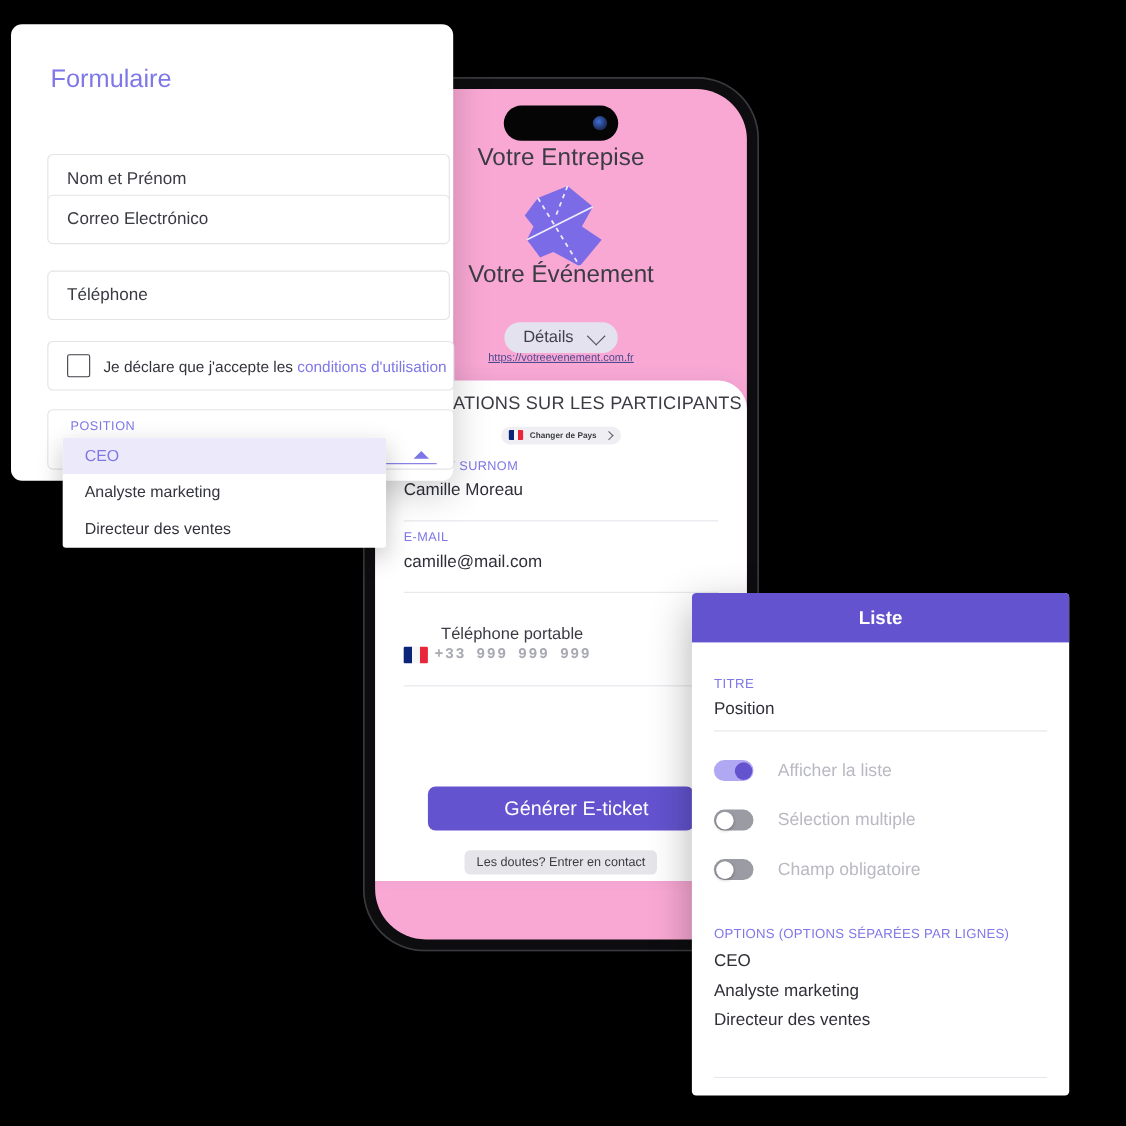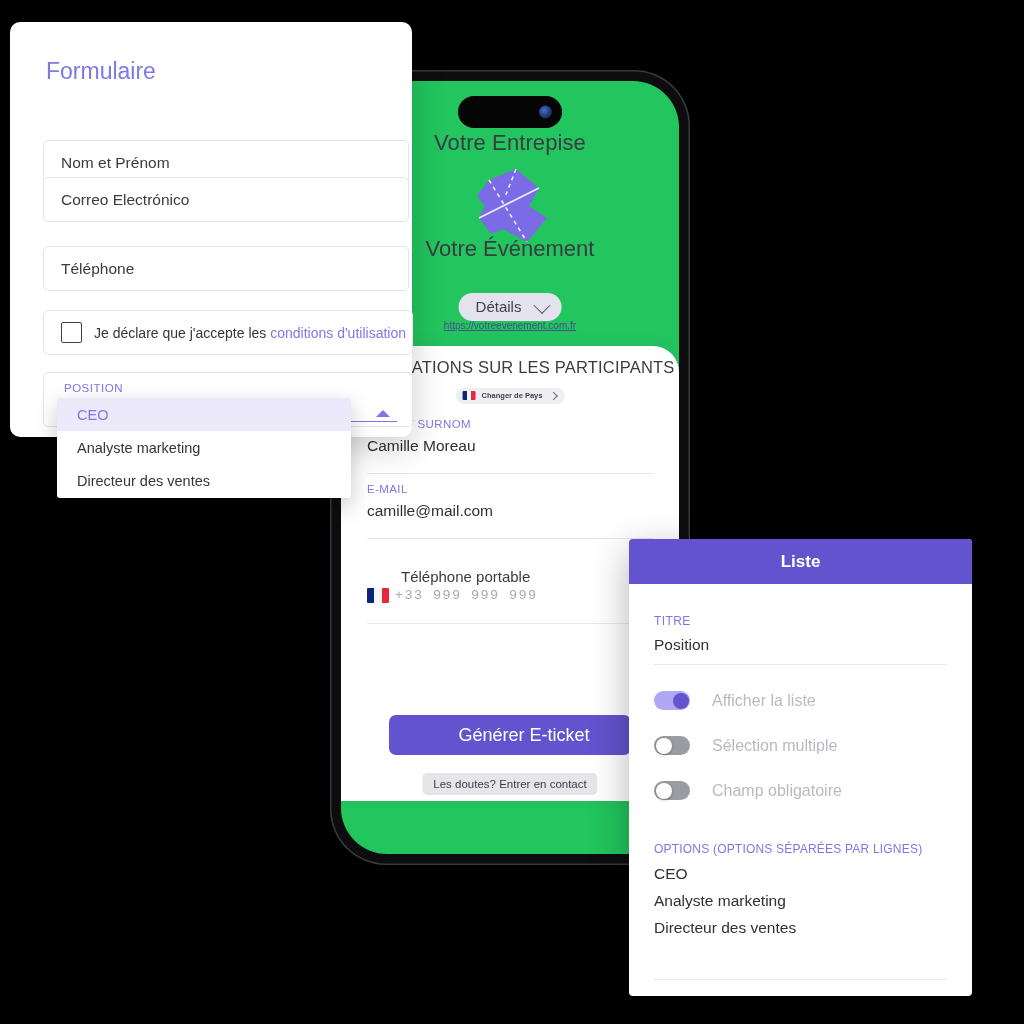--- a/index.html
+++ b/index.html
@@ -16,21 +16,21 @@
   
   .phone{
     position:absolute;left:330px;top:70px;width:360px;height:795px;
     background:#0d0d0f;
     border-radius:56px;
     box-shadow:0 0 0 1.5px #3a3a3e inset, 0 18px 50px rgba(0,0,0,.6);
     z-index:10;
   }
   .phone-screen{
     position:absolute;left:11px;top:11px;right:11px;bottom:11px;
-    background:#22c55e;
+    background:#f9a8d4;
     border-radius:46px;
     overflow:hidden;
   }
   .island{
     position:absolute;left:50%;transform:translateX(-50%);top:15px;
     width:104px;height:32px;border-radius:18px;background:#050506;
     z-index:4;
   }
   .island .cam{
     position:absolute;right:10px;top:50%;transform:translateY(-50%);
@@ -88,21 +88,21 @@
 
   .fld{position:absolute;left:26px;right:26px;}
   .fld .lab{font-size:11.5px;color:#7e77e8;letter-spacing:.4px;}
   .fld .val{font-size:15.5px;color:#2f2f38;margin-top:7px;}
   .fld .rule{position:absolute;left:0;right:0;bottom:0;height:1px;background:#e6e6ec;}
 
   .phone-row{position:absolute;left:26px;right:26px;margin-top:20px;}
   .phone-row .rule{position:absolute;left:0;right:0;bottom:0;height:1px;background:#e6e6ec;}
   .tel-label{font-size:15px;color:#3b3b44;margin-left:34px;}
   .tel-num{display:flex;align-items:center;gap:6px;margin-top:3px;font-size:13.5px;
-    color:#a9a9b3;letter-spacing:1.4px;font-family:"Liberation Mono","DejaVu Sans Mono",monospace;}
+    color:#a9a9b3;letter-spacing:1.4px;font-family:"Liberation Mono","DejaVu Sans Mono",monospace;font-weight:bold;}
 
   .gen-btn{
     position:absolute;left:48px;right:48px;top:369px;height:40px;
     background:#6353CF;border-radius:7px;color:#fff;
     display:flex;align-items:center;justify-content:center;
     font-size:18px;cursor:pointer;padding-left:28px;
   }
   .contact-chip{
     position:absolute;top:427px;left:50%;transform:translateX(-50%);
     background:#E6E6EA;border-radius:5px;padding:5px 11px;
@@ -164,21 +164,21 @@
     position:absolute;left:629px;top:539px;width:343px;height:457px;
     background:#fff;border-radius:4px;
     box-shadow:0 12px 38px rgba(0,0,0,.30);
     z-index:30;overflow:hidden;
   }
   .liste-head{
     height:45px;background:#6353CF;color:#fff;
     display:flex;align-items:center;justify-content:center;
     font-size:17px;font-weight:bold;
   }
-  .liste-body{padding:0 25px;position:relative;}
+  .liste-body{padding:0 20px;position:relative;}
   .tl-lab{margin-top:30px;font-size:12px;color:#7e77e8;letter-spacing:.4px;}
   .tl-val{margin-top:8px;font-size:15.5px;color:#2f2f38;padding-bottom:10px;border-bottom:1px solid #e6e6ec;}
   .tog-row{display:flex;align-items:center;gap:22px;margin-top:26px;cursor:pointer;}
   .tog{width:36px;height:19px;border-radius:10px;position:relative;flex:none;background:#9b9ba4;}
   .tog.on{background:#b0a8f2;}
   .tog .knob{position:absolute;top:1.5px;width:16px;height:16px;border-radius:50%;
     background:#fff;box-shadow:0 1px 3px rgba(0,0,0,.3);left:1.5px;}
   .tog.on .knob{left:18.5px;background:#6353CF;box-shadow:none;}
   .tog-lab{font-size:16px;color:#b9b9c2;}
   .opt-lab{margin-top:42px;font-size:12px;color:#7e77e8;letter-spacing:.2px;}

